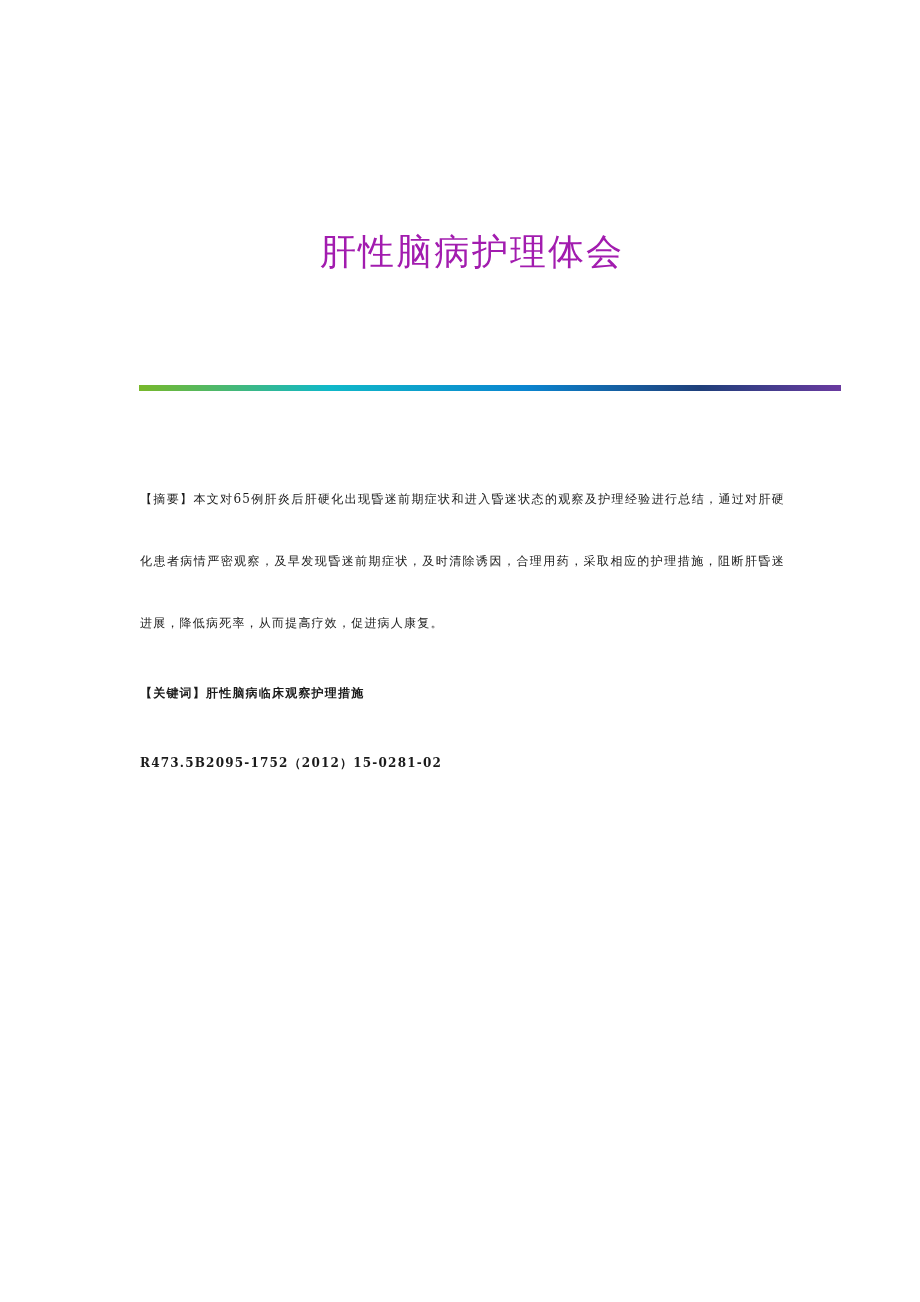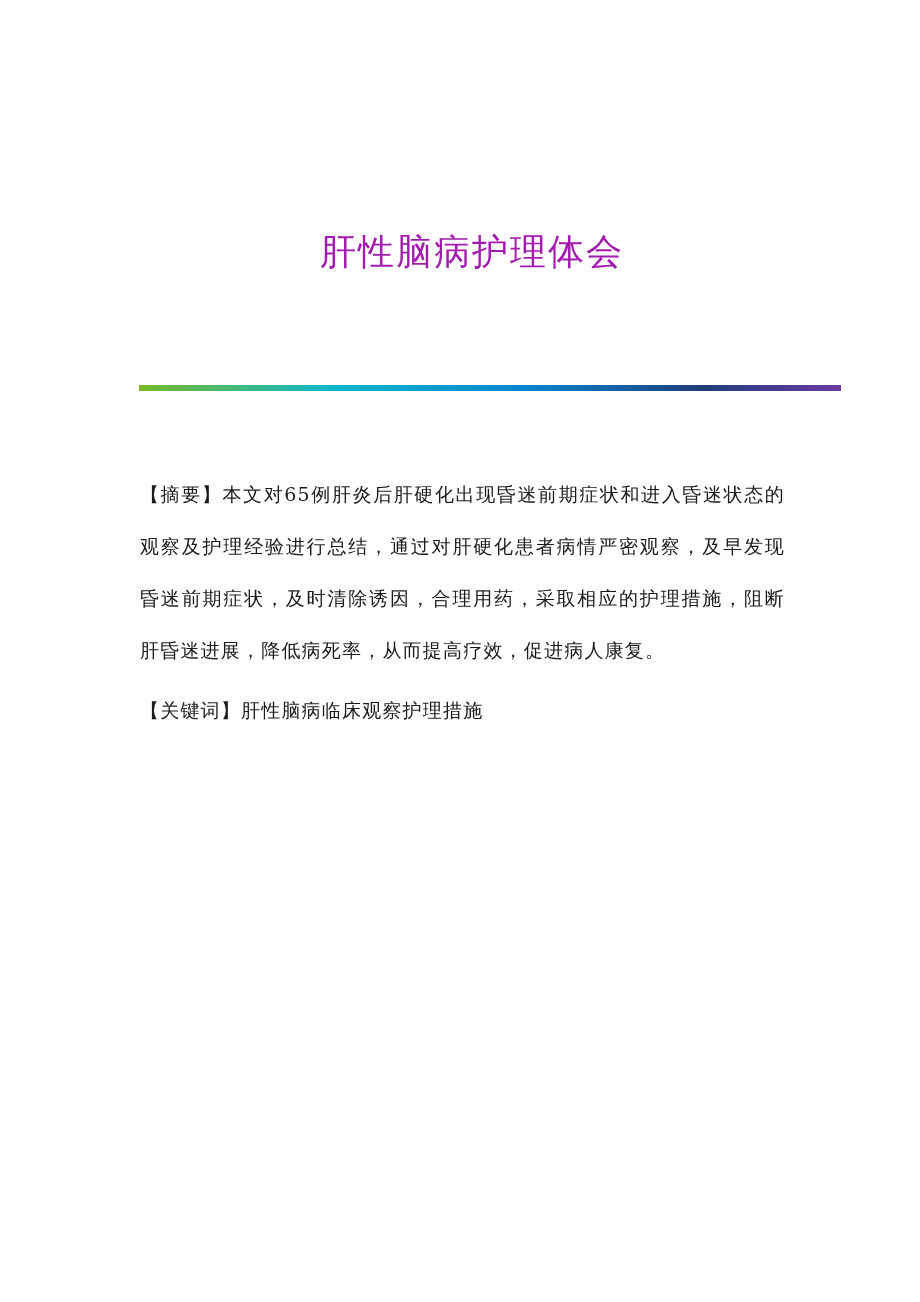--- a/index.html
+++ b/index.html
@@ -34,32 +34,33 @@
       top: 385px;
       left: 139px;
       width: 702px;
       height: 6px;
     }
     .content {
       position: absolute;
       top: 468px;
       left: 140px;
       width: 645px;
-      font-size: 19px;
-      line-height: 52px;
+      font-size: 12px;
+      line-height: 62px;
       letter-spacing: 1.2px;
     }
     .para {
       margin: 0 0 8px 0;
       text-align: justify;
       text-align-last: left;
       word-break: break-all;
     }
     .para.single {
       margin-bottom: 8px;
+      font-weight: bold;
     }
   </style>
 </head>
 <body>
 
 <h1 class="title">肝性脑病护理体会</h1>
 
 <svg class="divider" viewBox="0 0 702 6" preserveAspectRatio="none">
   <defs>
     <linearGradient id="barGrad" x1="0" y1="0" x2="1" y2="0">
@@ -69,13 +70,14 @@
       <stop offset="80%" stop-color="#1f3f7a"></stop>
       <stop offset="100%" stop-color="#6a3aa0"></stop>
     </linearGradient>
   </defs>
   <rect x="0" y="0" width="702" height="6" fill="url(#barGrad)"></rect>
 </svg>
 
 <div class="content">
   <p class="para">【摘要】本文对65例肝炎后肝硬化出现昏迷前期症状和进入昏迷状态的观察及护理经验进行总结，通过对肝硬化患者病情严密观察，及早发现昏迷前期症状，及时清除诱因，合理用药，采取相应的护理措施，阻断肝昏迷进展，降低病死率，从而提高疗效，促进病人康复。</p>
   <p class="para single">【关键词】肝性脑病临床观察护理措施</p>
+  <p class="para single">R473.5B2095-1752（2012）15-0281-02</p>
 </div>
 
 </body></html>

